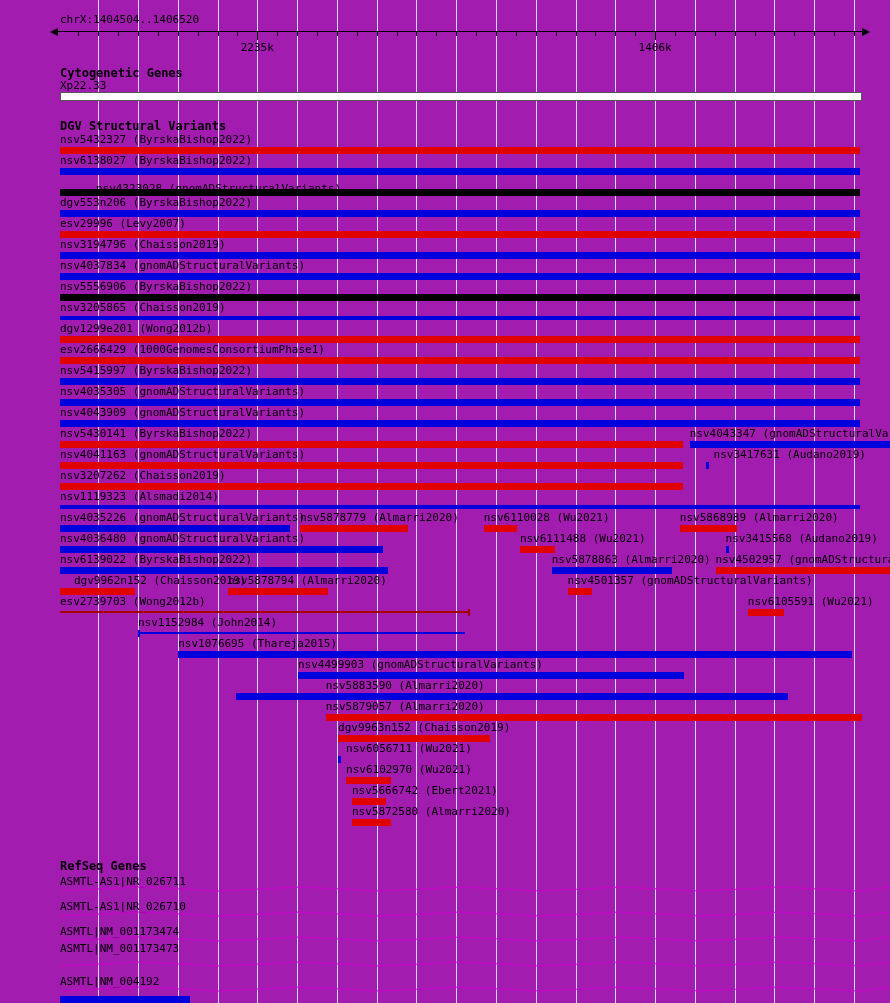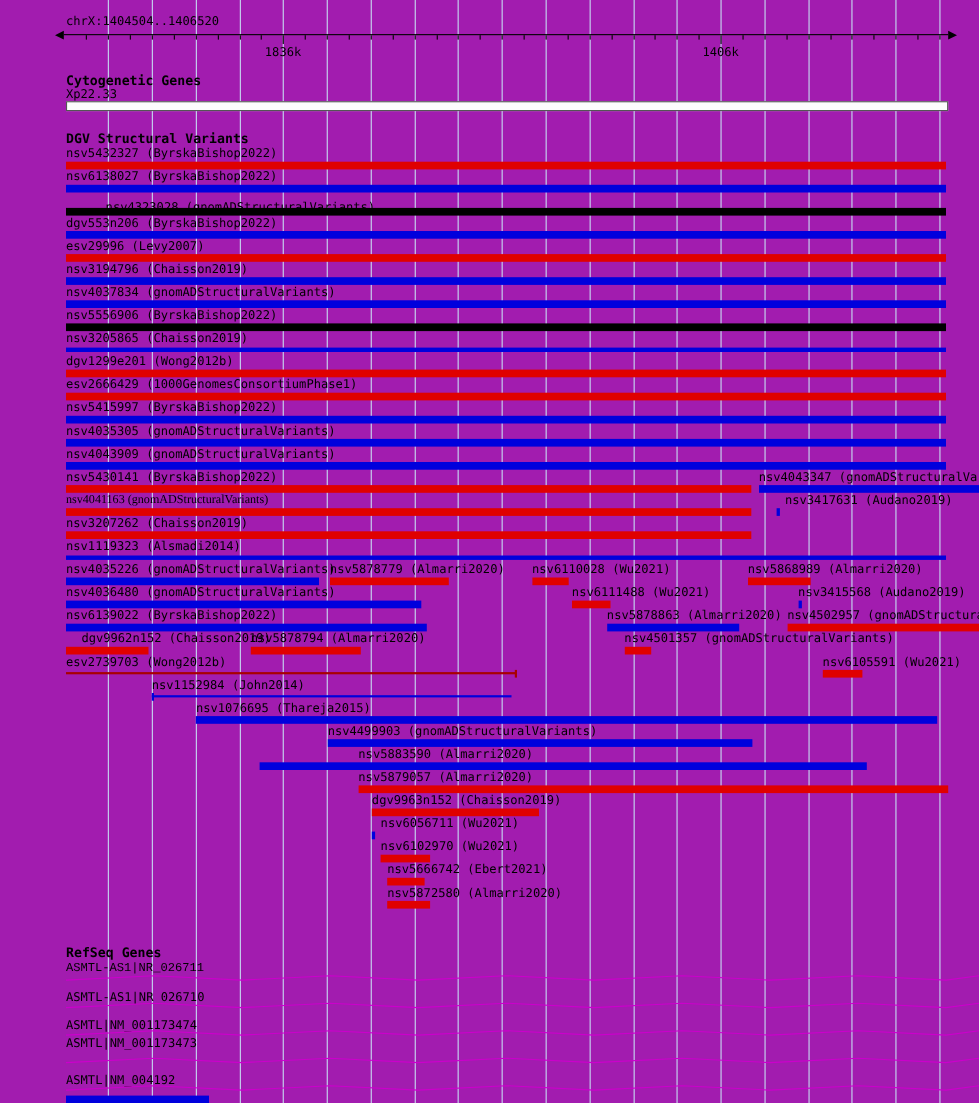--- a/index.html
+++ b/index.html
@@ -77,21 +77,21 @@
     <div style="position: absolute; z-index: 1; left: 694.917px; top: 32px; width: 1px; height: 4px; background: rgb(0, 0, 0);"></div>
     <div style="position: absolute; z-index: 1; left: 714.808px; top: 32px; width: 1px; height: 4px; background: rgb(0, 0, 0);"></div>
     <div style="position: absolute; z-index: 1; left: 734.698px; top: 32px; width: 1px; height: 4px; background: rgb(0, 0, 0);"></div>
     <div style="position: absolute; z-index: 1; left: 754.589px; top: 32px; width: 1px; height: 4px; background: rgb(0, 0, 0);"></div>
     <div style="position: absolute; z-index: 1; left: 774.48px; top: 32px; width: 1px; height: 4px; background: rgb(0, 0, 0);"></div>
     <div style="position: absolute; z-index: 1; left: 794.371px; top: 32px; width: 1px; height: 4px; background: rgb(0, 0, 0);"></div>
     <div style="position: absolute; z-index: 1; left: 814.262px; top: 32px; width: 1px; height: 4px; background: rgb(0, 0, 0);"></div>
     <div style="position: absolute; z-index: 1; left: 834.153px; top: 32px; width: 1px; height: 4px; background: rgb(0, 0, 0);"></div>
     <div style="position: absolute; z-index: 1; left: 854.044px; top: 32px; width: 1px; height: 4px; background: rgb(0, 0, 0);"></div>
     <div style="position: absolute; z-index: 1; left: 257.317px; top: 32px; width: 1px; height: 8px; background: rgb(0, 0, 0);"></div>
-    <div style="position: absolute; z-index: 1; left: 237.317px; top: 41px; width: 40px; text-align: center;">1836k</div>
+    <div style="position: absolute; z-index: 1; left: 237.317px; top: 41px; width: 40px; text-align: center;">2235k</div>
     <div style="position: absolute; z-index: 1; left: 655.135px; top: 32px; width: 1px; height: 8px; background: rgb(0, 0, 0);"></div>
     <div style="position: absolute; z-index: 1; left: 635.135px; top: 41px; width: 40px; text-align: center;">1406k</div>
     <div style="position: absolute; z-index: 1; left: 60px; top: 133px; white-space: pre;">nsv5432327 (ByrskaBishop2022)</div>
     <div style="position: absolute; z-index: 1; left: 60px; top: 147px; width: 799.613px; height: 7px; background: rgb(224, 0, 0);"></div>
     <div style="position: absolute; z-index: 1; left: 60px; top: 154px; white-space: pre;">nsv6138027 (ByrskaBishop2022)</div>
     <div style="position: absolute; z-index: 1; left: 60px; top: 168px; width: 799.613px; height: 7px; background: rgb(0, 0, 221);"></div>
     <div style="position: absolute; z-index: 1; left: 60px; top: 182px; white-space: pre; margin-left: 36px;">nsv4323028 (gnomADStructuralVariants)</div>
     <div style="position: absolute; z-index: 1; left: 60px; top: 189px; width: 799.613px; height: 7px; background: rgb(0, 0, 0);"></div>
     <div style="position: absolute; z-index: 1; left: 60px; top: 196px; white-space: pre;">dgv553n206 (ByrskaBishop2022)</div>
     <div style="position: absolute; z-index: 1; left: 60px; top: 210px; width: 799.613px; height: 7px; background: rgb(0, 0, 221);"></div>
@@ -112,21 +112,21 @@
     <div style="position: absolute; z-index: 1; left: 60px; top: 364px; white-space: pre;">nsv5415997 (ByrskaBishop2022)</div>
     <div style="position: absolute; z-index: 1; left: 60px; top: 378px; width: 799.613px; height: 7px; background: rgb(0, 0, 221);"></div>
     <div style="position: absolute; z-index: 1; left: 60px; top: 385px; white-space: pre;">nsv4035305 (gnomADStructuralVariants)</div>
     <div style="position: absolute; z-index: 1; left: 60px; top: 399px; width: 799.613px; height: 7px; background: rgb(0, 0, 221);"></div>
     <div style="position: absolute; z-index: 1; left: 60px; top: 406px; white-space: pre;">nsv4043909 (gnomADStructuralVariants)</div>
     <div style="position: absolute; z-index: 1; left: 60px; top: 420px; width: 799.613px; height: 7px; background: rgb(0, 0, 221);"></div>
     <div style="position: absolute; z-index: 1; left: 60px; top: 427px; white-space: pre;">nsv5430141 (ByrskaBishop2022)</div>
     <div style="position: absolute; z-index: 1; left: 60px; top: 441px; width: 622.584px; height: 7px; background: rgb(224, 0, 0);"></div>
     <div style="position: absolute; z-index: 1; left: 689.745px; top: 427px; white-space: pre;">nsv4043347 (gnomADStructuralVariants)</div>
     <div style="position: absolute; z-index: 1; left: 689.745px; top: 441px; width: 204.08px; height: 7px; background: rgb(0, 0, 221);"></div>
-    <div style="position: absolute; z-index: 1; left: 60px; top: 448px; white-space: pre; font-family: Liberation Serif, serif;">nsv4041163 (gnomADStructuralVariants)</div>
+    <div style="position: absolute; z-index: 1; left: 60px; top: 448px; white-space: pre;">nsv4041163 (gnomADStructuralVariants)</div>
     <div style="position: absolute; z-index: 1; left: 60px; top: 462px; width: 622.584px; height: 7px; background: rgb(224, 0, 0);"></div>
     <div style="position: absolute; z-index: 1; left: 713.614px; top: 448px; white-space: pre;">nsv3417631 (Audano2019)</div>
     <div style="position: absolute; z-index: 1; left: 705.658px; top: 462px; width: 3px; height: 7px; background: rgb(0, 0, 221);"></div>
     <div style="position: absolute; z-index: 1; left: 60px; top: 469px; white-space: pre;">nsv3207262 (Chaisson2019)</div>
     <div style="position: absolute; z-index: 1; left: 60px; top: 483px; width: 622.584px; height: 7px; background: rgb(224, 0, 0);"></div>
     <div style="position: absolute; z-index: 1; left: 60px; top: 490px; white-space: pre;">nsv1119323 (Alsmadi2014)</div>
     <div style="position: absolute; z-index: 1; left: 60px; top: 505px; width: 799.613px; height: 4px; background: rgb(0, 0, 221);"></div>
     <div style="position: absolute; z-index: 1; left: 60px; top: 511px; white-space: pre;">nsv4035226 (gnomADStructuralVariants)</div>
     <div style="position: absolute; z-index: 1; left: 60px; top: 525px; width: 229.938px; height: 7px; background: rgb(0, 0, 221);"></div>
     <div style="position: absolute; z-index: 1; left: 299.884px; top: 511px; white-space: pre;">nsv5878779 (Almarri2020)</div>
@@ -172,21 +172,21 @@
     <div style="position: absolute; z-index: 1; left: 338.074px; top: 721px; white-space: pre;">dgv9963n152 (Chaisson2019)</div>
     <div style="position: absolute; z-index: 1; left: 338.074px; top: 735px; width: 151.568px; height: 7px; background: rgb(224, 0, 0);"></div>
     <div style="position: absolute; z-index: 1; left: 346.031px; top: 742px; white-space: pre;">nsv6056711 (Wu2021)</div>
     <div style="position: absolute; z-index: 1; left: 338.074px; top: 756px; width: 3px; height: 7px; background: rgb(0, 0, 221);"></div>
     <div style="position: absolute; z-index: 1; left: 346.031px; top: 763px; white-space: pre;">nsv6102970 (Wu2021)</div>
     <div style="position: absolute; z-index: 1; left: 346.031px; top: 777px; width: 44.9534px; height: 7px; background: rgb(224, 0, 0);"></div>
     <div style="position: absolute; z-index: 1; left: 351.998px; top: 784px; white-space: pre;">nsv5666742 (Ebert2021)</div>
     <div style="position: absolute; z-index: 1; left: 351.998px; top: 798px; width: 33.8145px; height: 7px; background: rgb(224, 0, 0);"></div>
     <div style="position: absolute; z-index: 1; left: 351.998px; top: 805px; white-space: pre;">nsv5872580 (Almarri2020)</div>
     <div style="position: absolute; z-index: 1; left: 351.998px; top: 819px; width: 38.9861px; height: 7px; background: rgb(224, 0, 0);"></div>
-    <div style="position: absolute; z-index: 1; left: 60px; top: 875px; white-space: pre; font-family: Liberation Mono, monospace;">ASMTL-AS1|NR_026711</div>
+    <div style="position: absolute; z-index: 1; left: 60px; top: 875px; white-space: pre;">ASMTL-AS1|NR_026711</div>
     <svg width="830" height="8" style="position: absolute; left: 60px; top: 885px; z-index: 1;">
       <polyline points="0,6 80,2 160,6 240,2 320,6 400,2 480,6 560,2 640,6 720,2 800,6 830,2" fill="none" stroke="#cc00cc" stroke-width="1"></polyline>
     </svg>
     <div style="position: absolute; z-index: 1; left: 60px; top: 900px; white-space: pre;">ASMTL-AS1|NR_026710</div>
     <svg width="830" height="8" style="position: absolute; left: 60px; top: 910px; z-index: 1;">
       <polyline points="0,6 80,2 160,6 240,2 320,6 400,2 480,6 560,2 640,6 720,2 800,6 830,2" fill="none" stroke="#cc00cc" stroke-width="1"></polyline>
     </svg>
     <div style="position: absolute; z-index: 1; left: 60px; top: 925px; white-space: pre;">ASMTL|NM_001173474</div>
     <svg width="830" height="8" style="position: absolute; left: 60px; top: 935px; z-index: 1;">
       <polyline points="0,6 80,2 160,6 240,2 320,6 400,2 480,6 560,2 640,6 720,2 800,6 830,2" fill="none" stroke="#cc00cc" stroke-width="1"></polyline>

